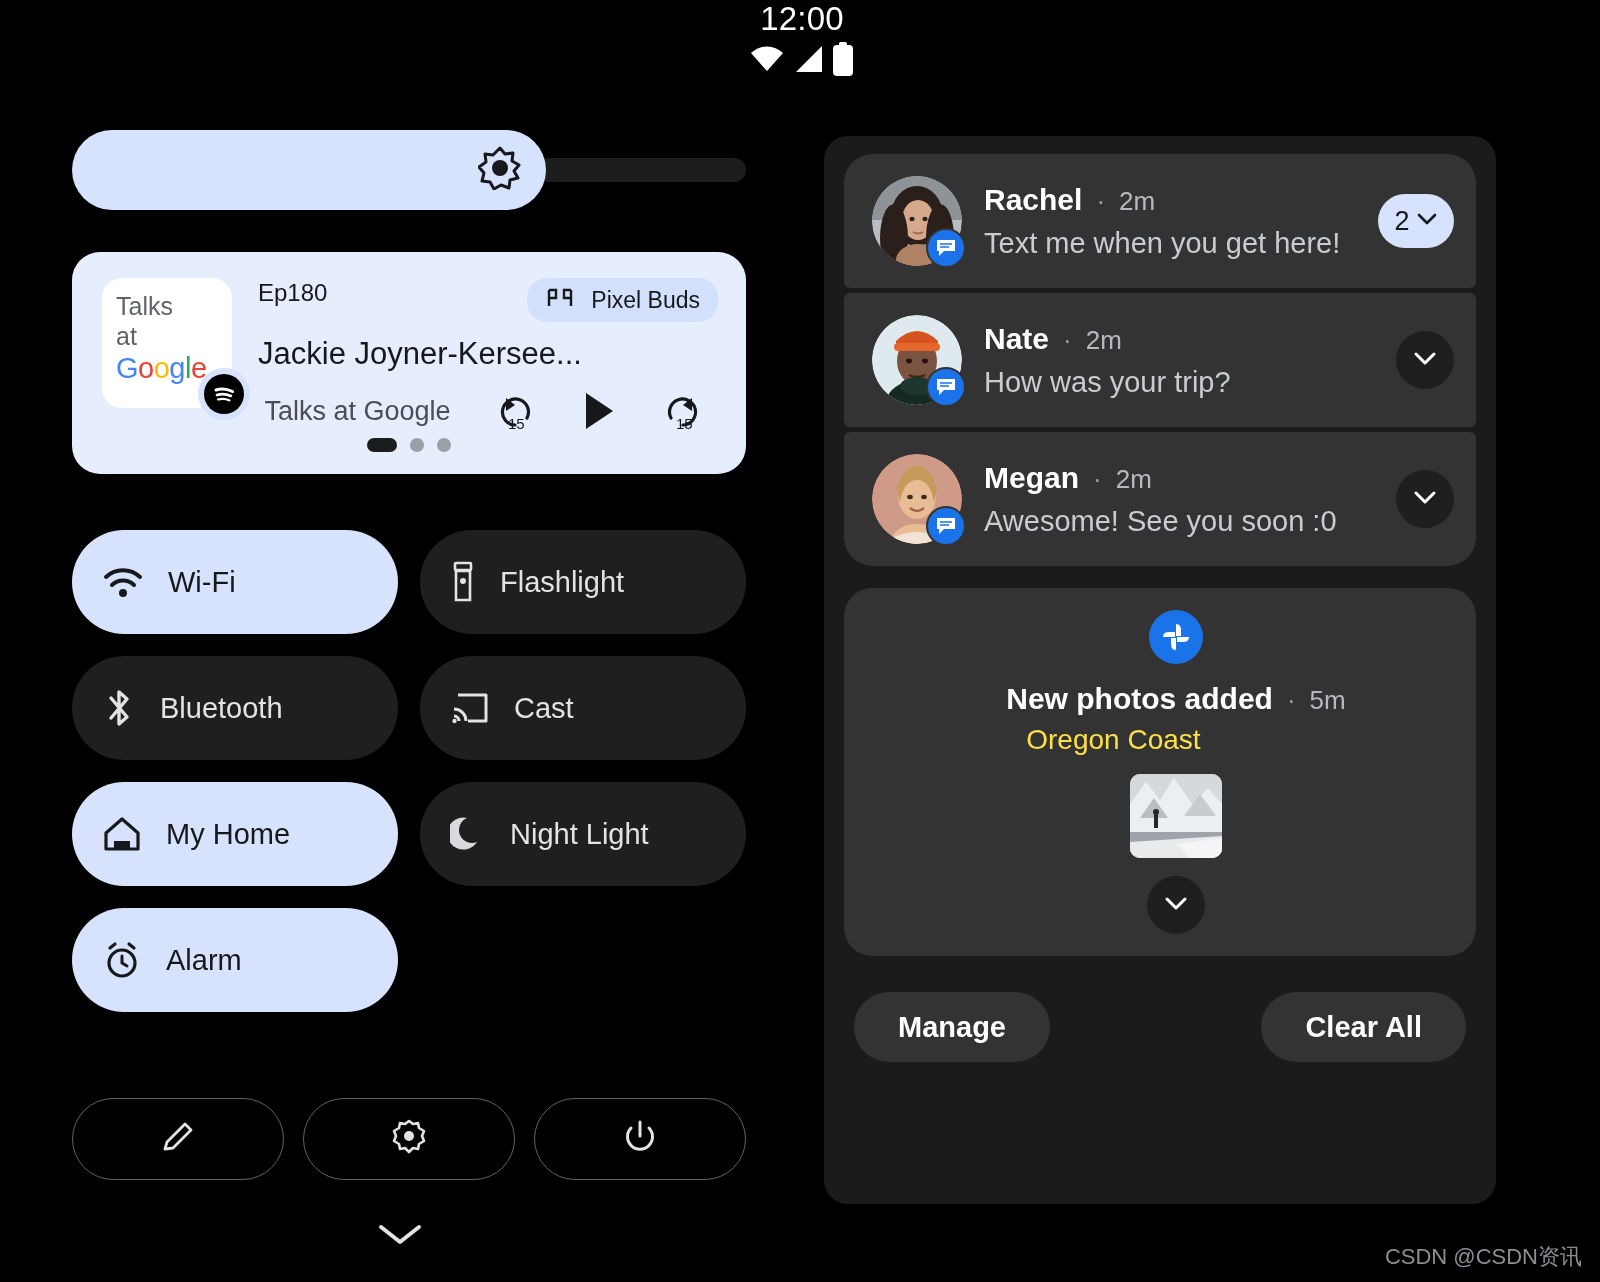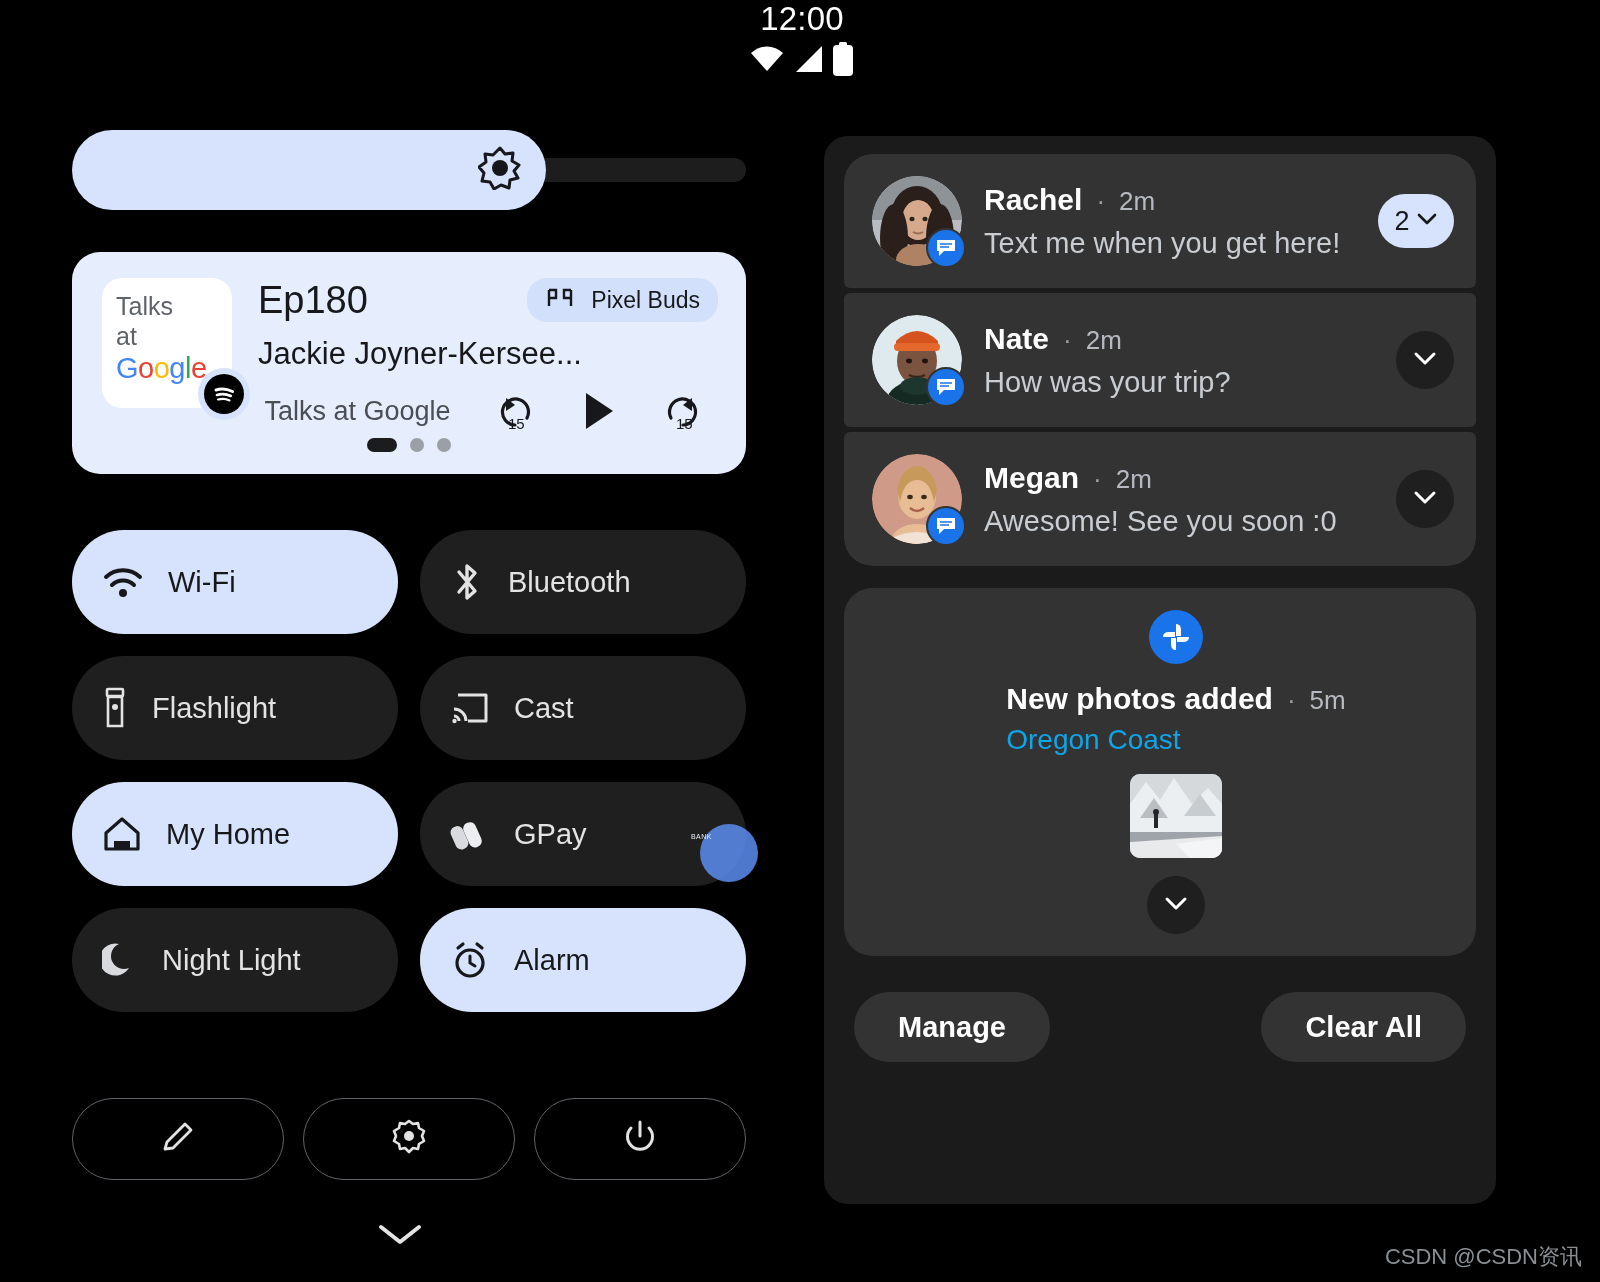--- a/index.html
+++ b/index.html
@@ -128,21 +128,21 @@
     padding-left: 26px;
     padding-top: 2px;
     min-width: 0;
   }
   .media-headrow {
     display: flex;
     align-items: flex-start;
     justify-content: space-between;
   }
   .media-ep {
-    font-size: 38px;
+    font-size: 24px;
     color: #16181c;
     font-weight: 400;
     line-height: 1.1;
   }
   .buds-chip {
     background: #d2e0fb;
     border-radius: 20px;
     height: 44px;
     padding: 0 18px;
     display: flex;
@@ -330,22 +330,23 @@
   .notif-time { font-size: 26px; color: #b6bac0; }
   .notif-text {
     font-size: 29px;
     color: #c9cdd2;
     margin-top: 10px;
     white-space: nowrap;
     overflow: hidden;
   }
   .notif-sub {
     font-size: 28px;
-    color: #0ea5e9;
+    color: #fde047;
     margin-top: 8px;
+    margin-left: 20px;
   }
   .expand-btn {
     width: 58px; height: 58px;
     border-radius: 50%;
     background: #1f1f1f;
     display: flex; align-items: center; justify-content: center;
     flex: 0 0 auto;
     cursor: pointer;
   }
   .count-chip {
@@ -524,36 +525,36 @@
             <path d="M4 11 A25 25 0 0 1 38 11" stroke="#16181c" stroke-width="4" fill="none" stroke-linecap="round"></path>
             <path d="M10 19 A16 16 0 0 1 32 19" stroke="#16181c" stroke-width="4" fill="none" stroke-linecap="round"></path>
             <circle cx="21" cy="27" r="4" fill="#16181c"></circle>
           </svg>
         </span>
         <span class="tile-label">Wi-Fi</span>
       </div>
 
       <div class="tile off">
         <span class="tile-icon">
-          <svg width="34" height="40" viewBox="0 0 34 40">
-            <path d="M9 10 L25 29 L17 36 L17 4 L25 11 L9 30" stroke="#e3e3e3" stroke-width="3.4" fill="none" stroke-linejoin="round" stroke-linecap="round"></path>
-          </svg>
-        </span>
-        <span class="tile-label">Bluetooth</span>
-      </div>
-
-      <div class="tile off">
-        <span class="tile-icon">
           <svg width="26" height="42" viewBox="0 0 26 42">
             <rect x="5" y="2" width="16" height="7" rx="1" stroke="#e3e3e3" stroke-width="2.6" fill="none"></rect>
             <path d="M6 10 L20 10 L20 39 L6 39 Z" stroke="#e3e3e3" stroke-width="2.6" fill="none"></path>
             <circle cx="13" cy="20" r="3" fill="#e3e3e3"></circle>
           </svg>
         </span>
         <span class="tile-label">Flashlight</span>
+      </div>
+
+      <div class="tile off">
+        <span class="tile-icon">
+          <svg width="34" height="40" viewBox="0 0 34 40">
+            <path d="M9 10 L25 29 L17 36 L17 4 L25 11 L9 30" stroke="#e3e3e3" stroke-width="3.4" fill="none" stroke-linejoin="round" stroke-linecap="round"></path>
+          </svg>
+        </span>
+        <span class="tile-label">Bluetooth</span>
       </div>
 
       <div class="tile off">
         <span class="tile-icon">
           <svg width="40" height="34" viewBox="0 0 40 34">
             <path d="M8 4 L36 4 L36 30 L18 30" stroke="#e3e3e3" stroke-width="3" fill="none" stroke-linejoin="round"></path>
             <path d="M4 18 A12 12 0 0 1 16 30" stroke="#e3e3e3" stroke-width="3" fill="none"></path>
             <path d="M4 25 A5 5 0 0 1 9 30" stroke="#e3e3e3" stroke-width="3" fill="none"></path>
             <circle cx="4.5" cy="30" r="2.2" fill="#e3e3e3"></circle>
           </svg>
@@ -564,34 +565,20 @@
       <div class="tile on">
         <span class="tile-icon">
           <svg width="40" height="38" viewBox="0 0 40 38">
             <path d="M20 4 L36 18 L36 34 L4 34 L4 18 Z" stroke="#16181c" stroke-width="3.2" fill="none" stroke-linejoin="round"></path>
             <rect x="12" y="26" width="16" height="8" fill="#16181c"></rect>
           </svg>
         </span>
         <span class="tile-label">My Home</span>
       </div>
 
-      <div class="tile off">
-        <span class="tile-icon">
-          <svg width="40" height="34" viewBox="0 0 40 34">
-            <rect x="3" y="9" width="13" height="24" rx="6" transform="rotate(-24 9 21)" fill="#d8dade"></rect>
-            <rect x="16" y="5" width="13" height="26" rx="6" transform="rotate(-24 22 18)" fill="#eceef1"></rect>
-          </svg>
-        </span>
-        <span class="tile-label">GPay</span>
-        <span class="tile-trailing">
-          <span class="gpay-card">
-            <span class="gpay-bank">BANK</span>
-          </span>
-        </span>
-      </div>
 
       <div class="tile off">
         <span class="tile-icon">
           <svg width="36" height="38" viewBox="0 0 36 38">
             <path d="M27 27 A16 16 0 1 1 17 3 A13 13 0 0 0 27 27 Z" fill="#d8dade"></path>
           </svg>
         </span>
         <span class="tile-label">Night Light</span>
       </div>
 

